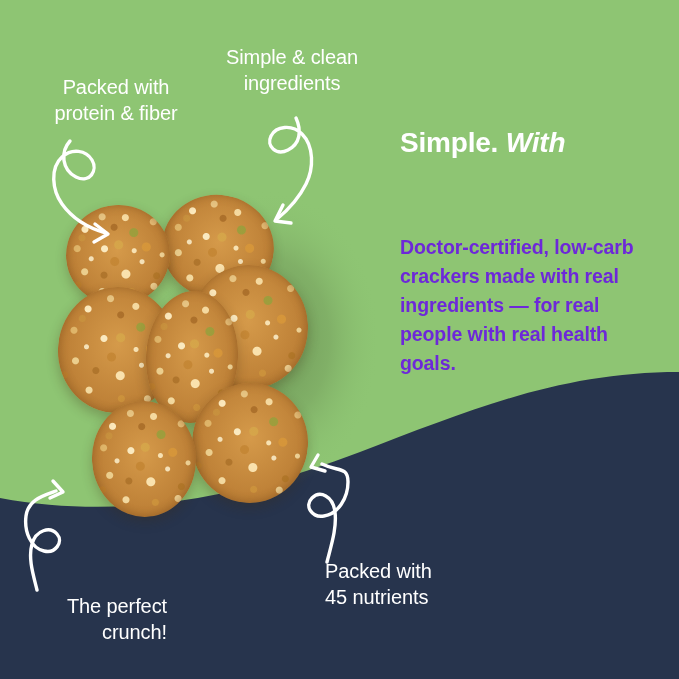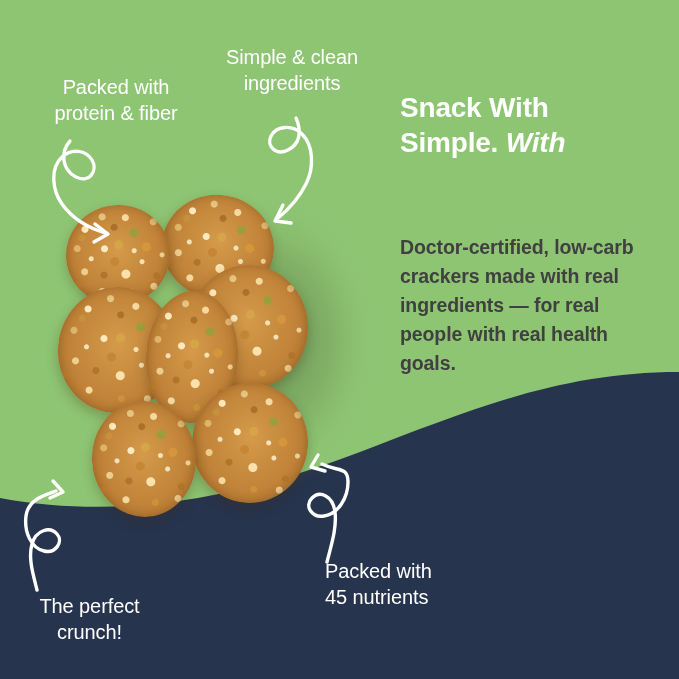--- a/index.html
+++ b/index.html
@@ -85,39 +85,39 @@
     font-weight: bold;
     letter-spacing: -0.2px;
   }
   .headline .em { font-style: italic; }
 
   .body-copy {
     position: absolute;
     left: 400px;
     top: 213px;
     width: 245px;
-    color: #404040;
+    color: #6d28d9;
     font-size: 19.5px;
     line-height: 29px;
     font-weight: bold;
     letter-spacing: -0.1px;
   }
 
   .callout {
     position: absolute;
     color: #ffffff;
     font-size: 20px;
     line-height: 26px;
     font-weight: normal;
     letter-spacing: -0.1px;
     white-space: pre-line;
   }
   .callout-protein    { left: 28px;  top: 74px;  width: 176px; text-align: center; }
   .callout-simple     { left: 206px; top: 44px;  width: 172px; text-align: center; }
-  .callout-crunch     { left: 12px;  top: 593px; width: 155px; text-align: center; }
+  .callout-crunch     { left: 12px;  top: 593px; width: 155px; text-align: right; }
   .callout-nutrients  { left: 325px; top: 558px; width: 190px; text-align: left; }
 
   .arrows { position: absolute; inset: 0; }
 </style>
 </head>
 <body>
 
 <div id="poster">
 
   <svg class="bg-layer" viewBox="0 0 679 679" preserveAspectRatio="none">
@@ -173,21 +173,21 @@
 
     <g>
       <path d="M37,590 C33,574 28,558 32,544 C36,530 50,526 57,534
                C64,542 55,554 44,551 C31,548 24,532 26,516
                C28,500 42,496 56,491"></path>
       <path d="M53,481 L63,492 L50,498"></path>
     </g>
   </svg>
 
   <div class="headline">
-    <span>Snack With</span><br>
+    <br>
     <span>Simple. </span><span class="em">With</span><br>
   </div>
 
   <p class="body-copy">Doctor-certified, low-carb crackers made with real ingredients — for real people with real health goals.</p>
 
   <div class="callout callout-protein">Packed with
 protein &amp; fiber</div>
   <div class="callout callout-simple">Simple &amp; clean
 ingredients</div>
   <div class="callout callout-crunch">The perfect

